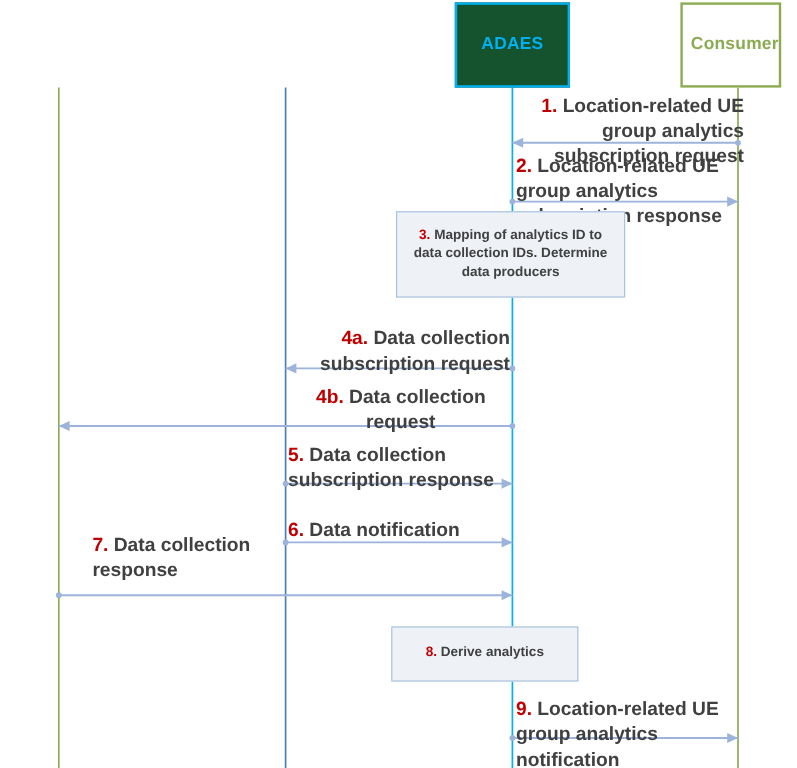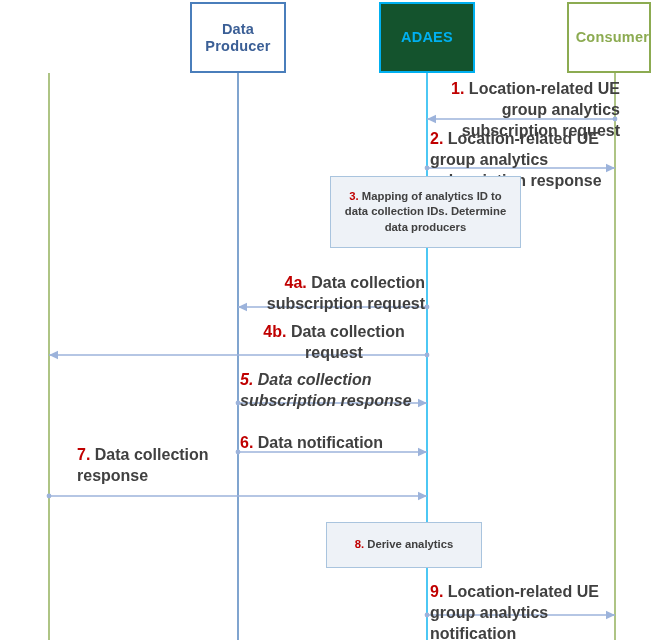--- a/index.html
+++ b/index.html
@@ -130,36 +130,33 @@
         <circle cx="49" cy="496" r="2.4" fill="#9cb3db"></circle>
         <polygon points="427,496 418,491.8 418,500.2" fill="#9cb3db"></polygon>
       </g>
       <g>
         <line x1="427" y1="615" x2="615" y2="615" stroke="#9cb3db" stroke-width="1.6"></line>
         <circle cx="427" cy="615" r="2.4" fill="#9cb3db"></circle>
         <polygon points="615,615 606,610.8 606,619.2" fill="#9cb3db"></polygon>
       </g>
     </svg>
 
-  <div class="actor-box blue" id="actor-1" style="left: 190px; top: 2px; width: 96px; height: 71px;">
-    <span class="actor-label blue">Data Producer</span>
-  </div>
   <div class="actor-box cyan" id="actor-2" style="left: 379px; top: 2px; width: 96px; height: 71px;">
     <span class="actor-label cyan">ADAES</span>
   </div>
   <div class="actor-box" id="actor-3" style="left: 567px; top: 2px; width: 84px; height: 71px; justify-content: flex-end;">
     <span class="actor-label">Consumer</span>
   </div>
 
   <div id="overlay">
       <div class="msg-label right" style="left: 440px; top: 78px; width: 180px;"><span class="num">1. </span><span>Location-related UE group analytics subscription request</span></div>
       <div class="msg-label left" style="left: 430px; top: 128px; width: 195px;"><span class="num">2. </span><span>Location-related UE group analytics subscription response</span></div>
       <div class="msg-label right" style="left: 243px; top: 272px; width: 182px;"><span class="num">4a. </span><span>Data collection subscription request</span></div>
       <div class="msg-label right" style="left: 243px; top: 321px; width: 182px; text-align: center;"><span class="num">4b. </span><span>Data collection request</span></div>
-      <div class="msg-label left" style="left: 240px; top: 369px; width: 190px; font-style: italic;"><span class="num">5. </span><span>Data collection subscription response</span></div>
+      <div class="msg-label left" style="left: 240px; top: 369px; width: 190px;"><span class="num">5. </span><span>Data collection subscription response</span></div>
       <div class="msg-label left" style="left: 240px; top: 432px; width: 190px;"><span class="num">6. </span><span>Data notification</span></div>
       <div class="msg-label left" style="left: 50px; top: 444px; width: 190px; padding-left: 27px;"><span class="num">7. </span><span>Data collection response</span></div>
       <div class="msg-label left" style="left: 430px; top: 581px; width: 195px;"><span class="num">9. </span><span>Location-related UE group analytics notification</span></div>
       <div class="process-box" style="left: 330px; top: 176px; width: 191px; height: 72px; justify-content: flex-end;">
         <div class="process-text"><span class="num">3. </span><span>Mapping of analytics ID to data collection IDs. Determine data producers</span></div>
       </div>
       <div class="process-box" style="left: 326px; top: 522px; width: 156px; height: 46px;">
         <div class="process-text"><span class="num">8. </span><span>Derive analytics</span></div>
       </div>
     </div>

